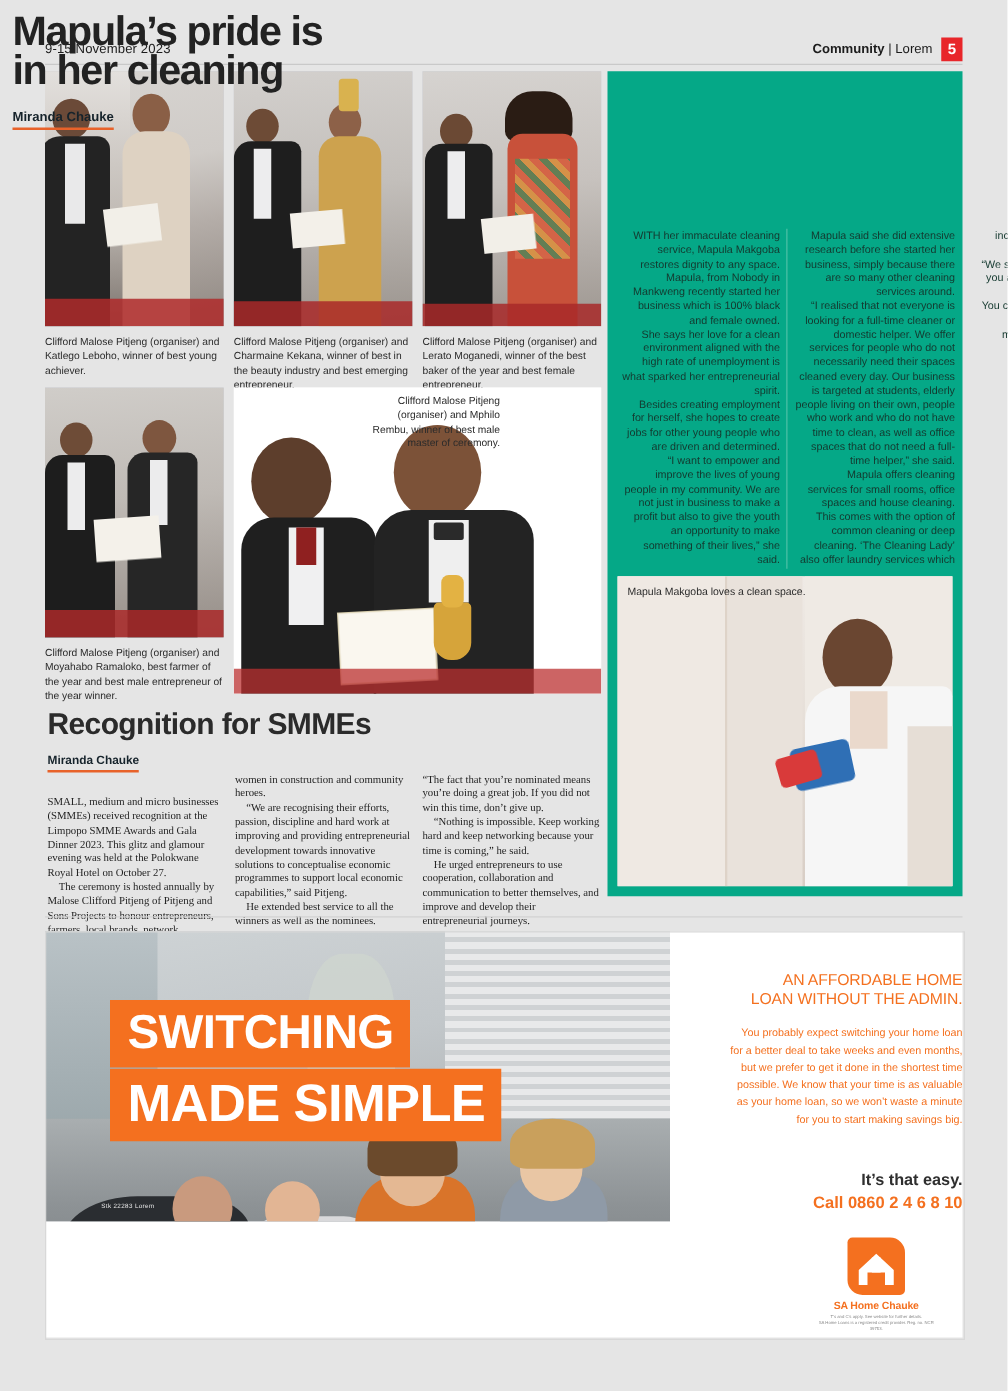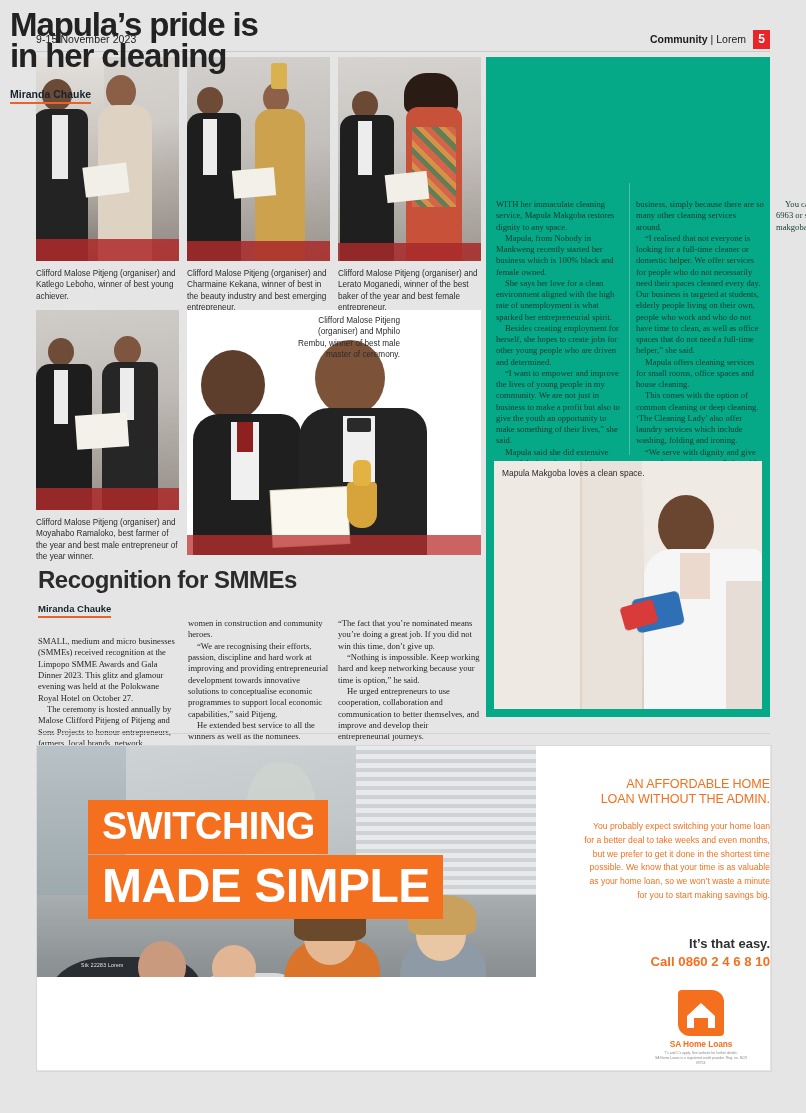--- a/index.html
+++ b/index.html
@@ -20,22 +20,22 @@
   .cap{position:absolute;font-size:8.2px;line-height:1.38;color:#2b2b2b;}
 
   
   .teal{position:absolute;left:486px;top:57px;width:284px;height:660px;background:#05a887;}
   .teal-inner{position:absolute;left:10px;top:9px;width:264px;}
   .headline{font-size:33px;line-height:.95;font-weight:bold;color:#222222;letter-spacing:-1.1px;
       font-family:"Liberation Sans",sans-serif;}
   .byline{font-size:10.5px;font-weight:bold;color:#16232b;display:inline-block;
       border-bottom:2px solid #e8622a;padding-bottom:2px;}
   .tcols{position:absolute;left:496px;top:183px;width:268px;height:278px;
-      column-count:2;column-gap:12px;font-family:Liberation Serif, serif;
-      font-size:8.6px;line-height:1.31;color:#14392f;text-align:left;margin-top:16px;}
+      column-count:2;column-gap:12px;font-family:Liberation Sans, sans-serif;
+      font-size:8.6px;line-height:1.31;color:#14392f;text-align:right;}
   .tcols p{margin:0;}
   .tcols p+p{text-indent:9px;}
   .teal-divider{position:absolute;left:629px;top:183px;width:1px;height:272px;background:#4cc0a6;}
 
   .teal-photo{position:absolute;left:494px;top:461px;width:268px;height:248px;background:#efe7e2;overflow:hidden;}
   .teal-photo .pcap{position:absolute;left:8px;top:7px;width:150px;font-size:8.4px;line-height:1.35;color:#2b2b2b;}
 
   
   .smme-head{position:absolute;left:38px;top:566px;font-size:24px;font-weight:bold;color:#2b2b2b;
       letter-spacing:-.5px;}
@@ -49,21 +49,21 @@
   .scol.c1{left:0;top:18px;}
   .scol.c2{left:150px;}
   .scol.c3{left:300px;}
 
   
   .ad{position:absolute;left:36px;top:745px;width:734px;height:325px;background:#fff;}
   .ad-photo{position:absolute;left:0px;top:0px;width:500px;height:232px;overflow:hidden;background:#b9bcc0;}
   .ad-kicker1{position:absolute;left:52px;top:55px;background:#f4701f;color:#fff;
       font-size:38px;font-weight:bold;line-height:1;padding:7px 13px 9px 14px;letter-spacing:-.5px;}
   .ad-kicker2{position:absolute;left:52px;top:110px;background:#f4701f;color:#fff;
-      font-size:48px;font-weight:bold;line-height:1;padding:7px 13px 9px 14px;letter-spacing:-.5px;}
+      font-size:42px;font-weight:bold;line-height:1;padding:7px 13px 9px 14px;letter-spacing:-.5px;}
   .ad-credit{position:absolute;left:45px;bottom:9px;font-size:5px;color:#e9e9e9;letter-spacing:.3px;}
 
   .ad-right{position:absolute;left:545px;top:0;width:189px;height:325px;text-align:right;}
   .ad-h{font-size:12.6px;font-weight:normal;color:#f4701f;line-height:1.22;letter-spacing:-.1px;margin-top:32px;}
   .ad-body{font-size:8.6px;color:#f4701f;line-height:1.62;margin-top:12px;}
   .ad-easy{font-size:13px;font-weight:bold;color:#2f2f2f;margin-top:33px;}
   .ad-call{font-size:13.2px;font-weight:bold;color:#f4701f;margin-top:3px;}
   .logo-wrap{position:absolute;right:19px;top:245px;width:100px;text-align:center;}
   .logo-mark{width:46px;height:46px;background:#f4701f;border-radius:4px 12px 4px 12px;
       margin:0 auto;position:relative;overflow:hidden;}
@@ -201,21 +201,21 @@
       <p>SMALL, medium and micro businesses (SMMEs) received recognition at the Limpopo SMME Awards and Gala Dinner 2023. This glitz and glamour evening was held at the Polokwane Royal Hotel on October 27.</p>
       <p>The ceremony is hosted annually by Malose Clifford Pitjeng of Pitjeng and Sons Projects to honour entrepreneurs, farmers, local brands, network marketers,</p>
     </div>
     <div class="scol c2">
       <p>women in construction and community heroes.</p>
       <p>“We are recognising their efforts, passion, discipline and hard work at improving and providing entrepreneurial development towards innovative solutions to conceptualise economic programmes to support local economic capabilities,” said Pitjeng.</p>
       <p>He extended best service to all the winners as well as the nominees.</p>
     </div>
     <div class="scol c3">
       <p>“The fact that you’re nominated means you’re doing a great job. If you did not win this time, don’t give up.</p>
-      <p>“Nothing is impossible. Keep working hard and keep networking because your time is option,” he said.</p>
+      <p>“Nothing is impossible. Keep working hard and keep networking because your time is coming,” he said.</p>
       <p>He urged entrepreneurs to use cooperation, collaboration and communication to better themselves, and improve and develop their entrepreneurial journeys.</p>
     </div>
   </div>
 
   <div style="position:absolute;left:36px;top:733px;width:734px;height:1px;background:#d2d2d2;"></div>
 
   <div class="ad">
 
     <div class="ad-photo">
       <div class="b" style="inset:0;background:linear-gradient(170deg,#cfd4d6 0%,#c2c7ca 40%,#b2b6b8 70%,#9aa0a2 100%);"></div>
@@ -248,21 +248,21 @@
       <div class="ad-easy">It’s that easy.</div>
       <div class="ad-call">Call 0860 2 4 6 8 10</div>
 
       <div class="logo-wrap">
         <div class="logo-mark">
           <svg width="46" height="46" viewBox="0 0 46 46" aria-hidden="true">
             <path d="M9 26 L23 13 L37 26 L37 38 L30 38 L30 28 L16 28 L16 38 L9 38 Z" fill="#ffffff"></path>
             <rect x="19.5" y="16" width="7" height="12" fill="#ffffff"></rect>
           </svg>
         </div>
-        <div class="logo-name">SA Home Loans</div>
+        <div class="logo-name">SA Home Chauke</div>
         <div class="logo-fine">T’s and C’s apply. See website for further details.</div>
         <div class="logo-fine" style="margin-top:0;">SA Home Loans is a registered credit provider. Reg. no. NCR 39753.</div>
       </div>
     </div>
   </div>
 
   <div style="position:absolute;left:36px;top:745px;width:734px;height:325px;border:1px solid #d8d8d8;pointer-events:none;"></div>
 
 </div>
 

